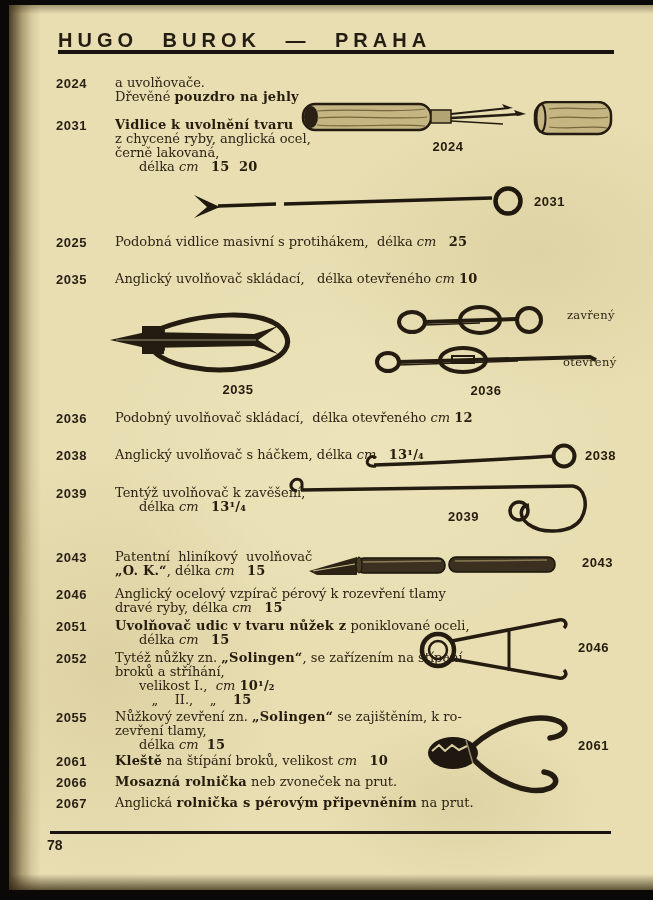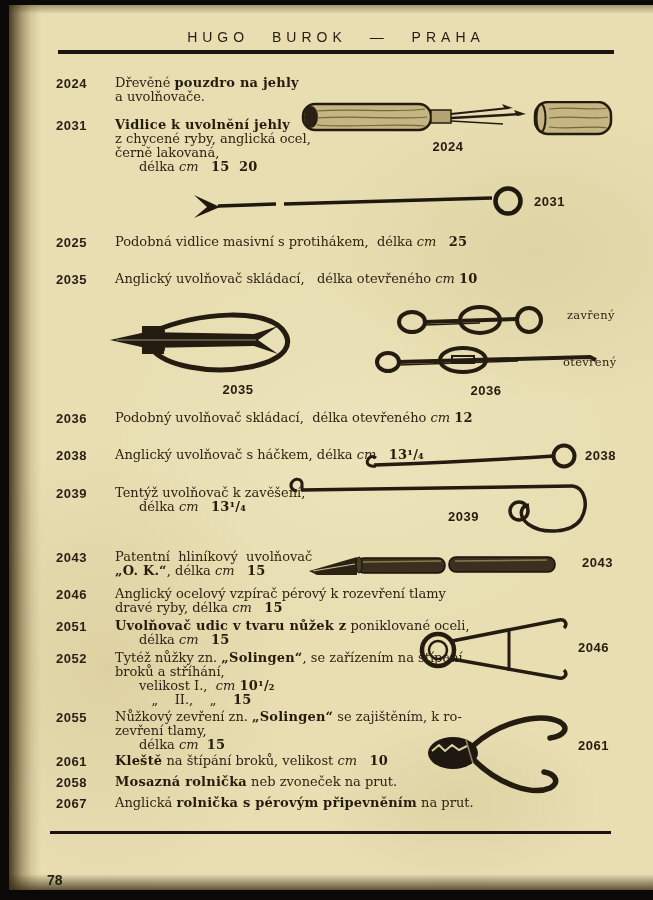--- a/index.html
+++ b/index.html
@@ -11,28 +11,28 @@
       radial-gradient(ellipse 260px 320px at 15% 75%, rgba(190,172,116,.25), transparent 70%),
       radial-gradient(ellipse 400px 300px at 55% 50%, rgba(255,250,225,.18), transparent 65%),
       radial-gradient(ellipse 200px 120px at 70% 90%, rgba(195,180,125,.28), transparent 70%);
   }
   #paper::before{content:"";position:absolute;left:0;top:0;bottom:0;width:32px;
     background:linear-gradient(90deg, rgba(48,34,14,.85), rgba(96,74,36,.45) 40%, rgba(130,106,60,.18) 70%, rgba(130,106,60,0));}
   #paper::after{content:"";position:absolute;left:0;right:0;bottom:0;height:16px;
     background:linear-gradient(0deg, rgba(52,39,17,.75), rgba(52,39,17,0));}
   #topshade{position:absolute;left:9px;top:5px;width:644px;height:9px;
     background:linear-gradient(180deg, rgba(60,45,20,.40), rgba(60,45,20,0));}
-  .hdr-title{position:absolute;left:58px;top:29px;width:556px;text-align:center;
-    font-family:"Liberation Sans", sans-serif;font-weight:normal;font-size:14px;
+  .hdr-title{position:absolute;left:58px;top:29px;width:556px;text-align:left;
+    font-family:"Liberation Sans", sans-serif;font-weight:bold;font-size:20px;
     letter-spacing:5px;word-spacing:14px;color:#241e12;}
   .rule{position:absolute;background:#191410;}
   #rule-top{left:58px;top:50px;width:556px;height:4px;}
   #rule-bottom{left:50px;top:831px;width:561px;height:3px;}
   #pagenum{position:absolute;left:47px;top:837px;font-family:"Liberation Sans", sans-serif;
-    font-weight:bold;font-size:14px;color:#241e12;margin-top:35px;}
+    font-weight:bold;font-size:14px;color:#241e12;}
   .item{position:absolute;left:0;right:0;}
   .item .num{position:absolute;left:56px;top:0;font-family:"Liberation Sans", sans-serif;
     font-weight:bold;font-size:13px;color:#271f11;letter-spacing:.5px;}
   .item .text{position:absolute;left:115px;top:0;color:#2e2415;font-size:13px;line-height:14px;}
   .line{white-space:pre;}
   .line.ind{padding-left:24px;}
   .line .b{font-weight:bold;color:#251c0e;letter-spacing:.2px;}
   .line .it{font-style:italic;}
   .i2024{top:76px}.i2031{top:118px}.i2033{top:235px}.i2035{top:272px}.i2036{top:411px}
   .i2038{top:448px}.i2039{top:486px}.i2043{top:550px}.i2046{top:587px}.i2051{top:619px}
@@ -52,29 +52,29 @@
   <div id="paper"></div>
   <div id="topshade"></div>
 
   <div class="hdr-title">HUGO BUROK — PRAHA</div>
   <div class="rule" id="rule-top"></div>
 
   <div id="item-list">
   <div class="item i2024">
     <div class="num">2024</div>
     <div class="text">
+          <div class="line"><span>a uvolňovače.</span></div>
           <div class="line"><span>Dřevěné </span><span class="b">pouzdro na jehly</span></div>
-          <div class="line"><span>a uvolňovače.</span></div>
         </div>
   </div>
 
   <div class="item i2031">
     <div class="num">2031</div>
     <div class="text">
-          <div class="line"><span class="b">Vidlice k uvolnění jehly</span></div>
+          <div class="line"><span class="b">Vidlice k uvolnění tvaru</span></div>
           <div class="line"><span>z chycené ryby, anglická ocel,</span></div>
           <div class="line"><span>černě lakovaná,</span></div>
           <div class="line ind"><span>délka </span><span class="it">cm</span><span>   </span><span class="b">15  20</span></div>
         </div>
   </div>
 
   <div class="item i2033">
     <div class="num">2025</div>
     <div class="text">
           <div class="line"><span>Podobná vidlice masivní s protihákem,  délka </span><span class="it">cm</span><span>   </span><span class="b">25</span></div>
@@ -154,21 +154,21 @@
   </div>
 
   <div class="item i2061">
     <div class="num">2061</div>
     <div class="text">
           <div class="line"><span class="b">Kleště</span><span> na štípání broků, velikost </span><span class="it">cm</span><span>   </span><span class="b">10</span></div>
         </div>
   </div>
 
   <div class="item i2065">
-    <div class="num">2058</div>
+    <div class="num">2066</div>
     <div class="text">
           <div class="line"><span class="b">Mosazná rolnička</span><span> neb zvoneček na prut.</span></div>
         </div>
   </div>
 
   <div class="item i2067">
     <div class="num">2067</div>
     <div class="text">
           <div class="line"><span>Anglická </span><span class="b">rolnička s pérovým připevněním</span><span> na prut.</span></div>
         </div>

